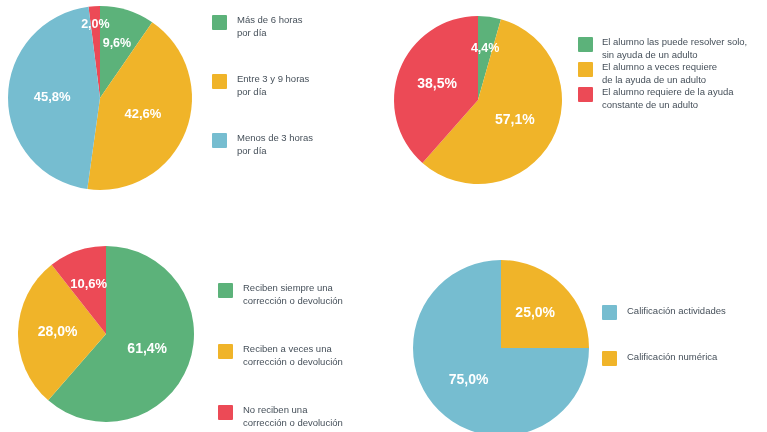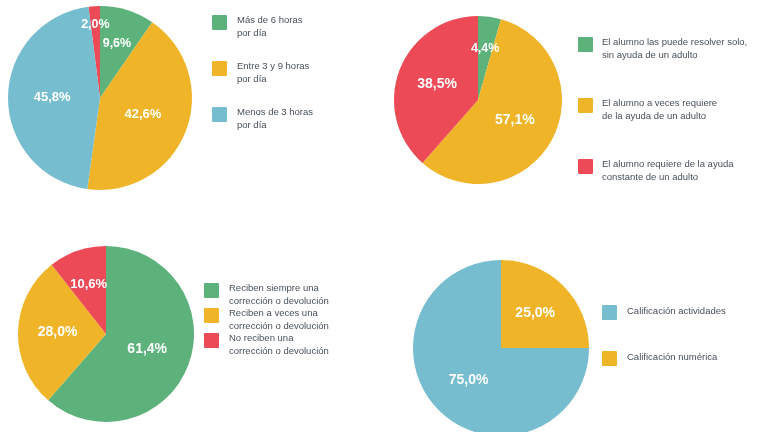--- a/index.html
+++ b/index.html
@@ -45,40 +45,40 @@
   .legend-text {
     font-family: "Liberation Sans", sans-serif;
     color: #46505a;
     white-space: pre-line;
   }
 
   
   #chart1-pie { left: 8px; top: 6px; }
   #chart1-legend {
     left: 212px; top: 14px;
-    gap: 21px;
+    gap: 34px;
     width: 160px;
   }
   #chart1-legend .legend-swatch { width: 15px; height: 15px; margin-right: 10px; margin-top: 1px; }
   #chart1-legend .legend-text { font-size: 9.5px; line-height: 12.5px; }
 
   
   #chart2-pie { left: 394px; top: 16px; }
   #chart2-legend {
     left: 578px; top: 36px;
-    gap: 36px;
     width: 185px;
   }
   #chart2-legend .legend-swatch { width: 15px; height: 15px; margin-right: 9px; margin-top: 1px; }
   #chart2-legend .legend-text { font-size: 9.5px; line-height: 12.5px; }
 
   
   #chart3-pie { left: 18px; top: 246px; }
   #chart3-legend {
-    left: 204px; top: 282px;
+    left: 218px; top: 282px;
+    gap: 36px;
     width: 165px;
   }
   #chart3-legend .legend-swatch { width: 15px; height: 15px; margin-right: 10px; margin-top: 1px; }
   #chart3-legend .legend-text { font-size: 9.5px; line-height: 12.5px; }
 
   
   #chart4-pie { left: 413px; top: 260px; }
   #chart4-legend {
     left: 602px; top: 305px;
     gap: 31px;

